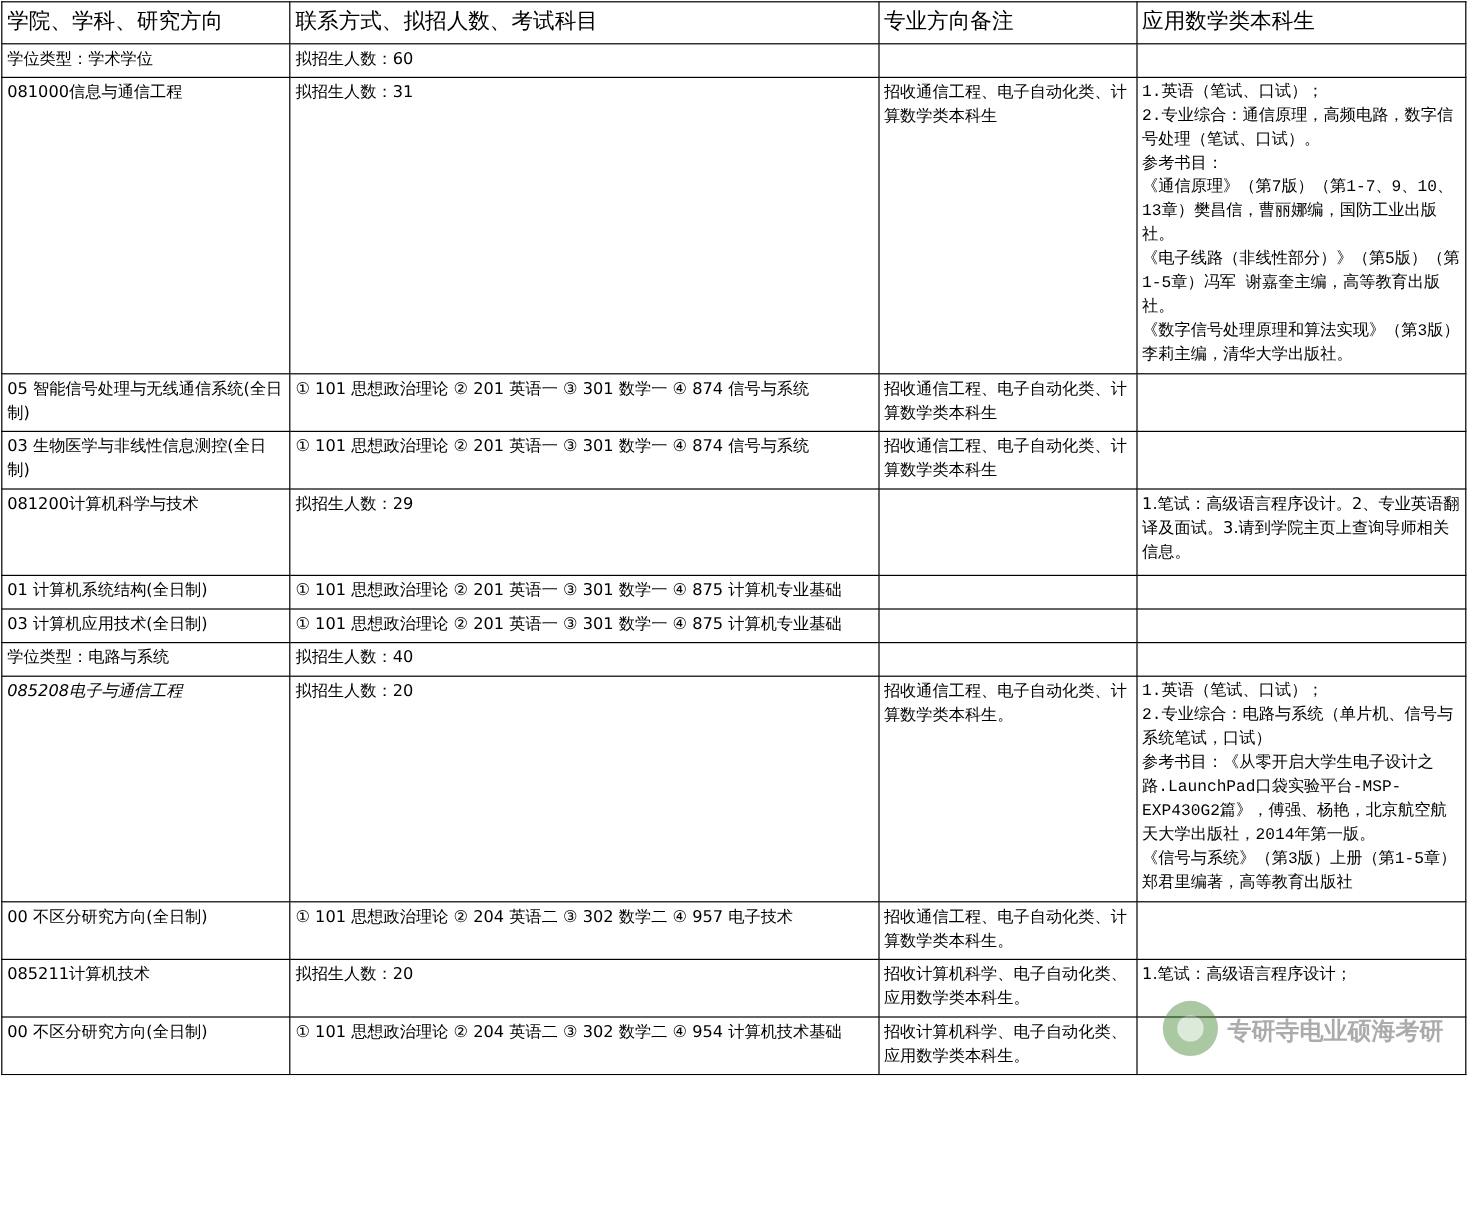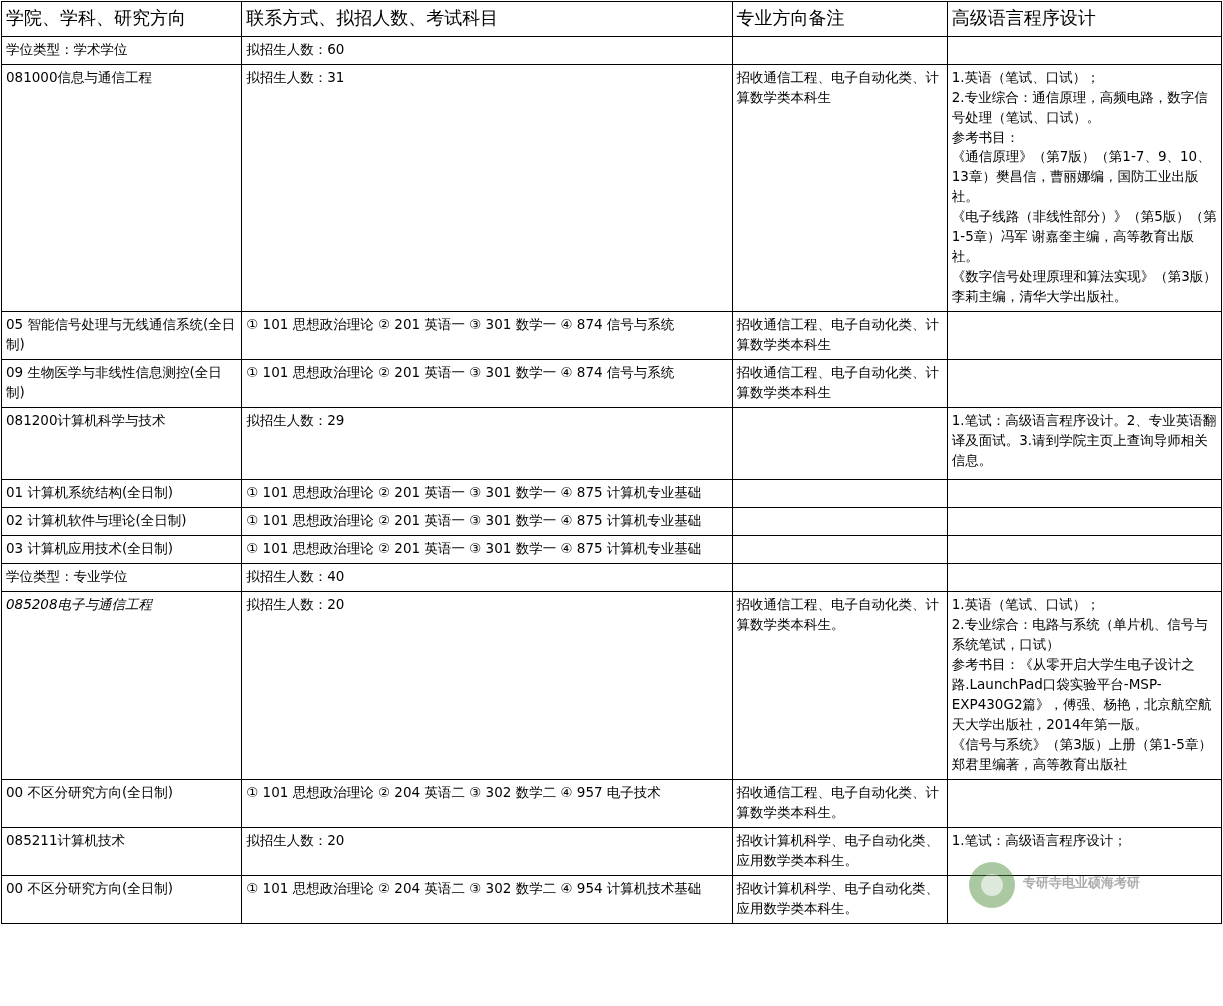--- a/index.html
+++ b/index.html
@@ -41,21 +41,21 @@
     font-weight: bold;
     font-size: 18px;
     padding-top: 5px;
     padding-bottom: 5px;
   }
   .bold { font-weight: bold; }
   .b-center { text-align: center; font-weight: bold; }
   .tall-a { height: 238px; }
   .tall-b { height: 64px; }
   .tall-c { height: 178px; font-style: italic; }
-  .nowrap-pre { white-space: pre-wrap; }
+  .nowrap-pre { white-space: pre-wrap; font-family: Liberation Mono, monospace; }
   .contact-line { text-align: center; font-weight: bold; }
   .contact-line + .contact-line { margin-top: 3px; }
   .deptcell {
     text-align: center;
     font-weight: bold;
     padding-top: 6px;
   }
 
   
   .watermark {
@@ -85,21 +85,21 @@
     width: 22px;
     height: 22px;
     border-radius: 50%;
     background: #ffffff;
     opacity: 0.6;
   }
   .wm-text {
     position: absolute;
     left: 108px;
     top: 20px;
-    font-size: 13px;
+    font-size: 20px;
     color: #7d7d7d;
     opacity: 0.75;
     white-space: nowrap;
     font-weight: bold;
   }
 </style>
 </head>
 <body>
 
 <div class="sheet">
@@ -108,21 +108,21 @@
       <col class="c0">
         <col class="c1">
         <col class="c2">
         <col class="c3">
     </colgroup>
     <tbody>
       <tr class="hdr">
         <td>学院、学科、研究方向</td>
         <td>联系方式、拟招人数、考试科目</td>
         <td>专业方向备注</td>
-        <td>高级语言程序设计</td>
+        <td>应用数学类本科生</td>
       </tr>
 
 
       <tr>
         <td class="b-center">学位类型：学术学位</td>
         <td class="b-center">拟招生人数：60</td>
         <td></td>
         <td></td>
       </tr>
 
@@ -137,53 +137,47 @@
 《电子线路（非线性部分）》（第5版）（第1-5章）冯军 谢嘉奎主编，高等教育出版社。
 《数字信号处理原理和算法实现》（第3版）李莉主编，清华大学出版社。</td>
       </tr>
       <tr>
         <td>05 智能信号处理与无线通信系统(全日制)</td>
         <td>① 101 思想政治理论 ② 201 英语一 ③ 301 数学一 ④ 874 信号与系统</td>
         <td>招收通信工程、电子自动化类、计算数学类本科生</td>
         <td></td>
       </tr>
       <tr>
-        <td>09 生物医学与非线性信息测控(全日制)</td>
+        <td>03 生物医学与非线性信息测控(全日制)</td>
         <td>① 101 思想政治理论 ② 201 英语一 ③ 301 数学一 ④ 874 信号与系统</td>
         <td>招收通信工程、电子自动化类、计算数学类本科生</td>
         <td></td>
       </tr>
 
       <tr>
         <td class="bold tall-b">081200计算机科学与技术</td>
         <td>拟招生人数：29</td>
         <td></td>
         <td>1.笔试：高级语言程序设计。2、专业英语翻译及面试。3.请到学院主页上查询导师相关信息。</td>
       </tr>
       <tr>
         <td>01 计算机系统结构(全日制)</td>
         <td>① 101 思想政治理论 ② 201 英语一 ③ 301 数学一 ④ 875 计算机专业基础</td>
         <td></td>
         <td></td>
       </tr>
       <tr>
-        <td>02 计算机软件与理论(全日制)</td>
-        <td>① 101 思想政治理论 ② 201 英语一 ③ 301 数学一 ④ 875 计算机专业基础</td>
-        <td></td>
-        <td></td>
-      </tr>
-      <tr>
         <td>03 计算机应用技术(全日制)</td>
         <td>① 101 思想政治理论 ② 201 英语一 ③ 301 数学一 ④ 875 计算机专业基础</td>
         <td></td>
         <td></td>
       </tr>
 
       <tr>
-        <td class="b-center">学位类型：专业学位</td>
+        <td class="b-center">学位类型：电路与系统</td>
         <td class="b-center">拟招生人数：40</td>
         <td></td>
         <td></td>
       </tr>
 
       <tr>
         <td class="bold tall-c">085208电子与通信工程</td>
         <td>拟招生人数：20</td>
         <td>招收通信工程、电子自动化类、计算数学类本科生。</td>
         <td class="nowrap-pre">1.英语（笔试、口试）；

